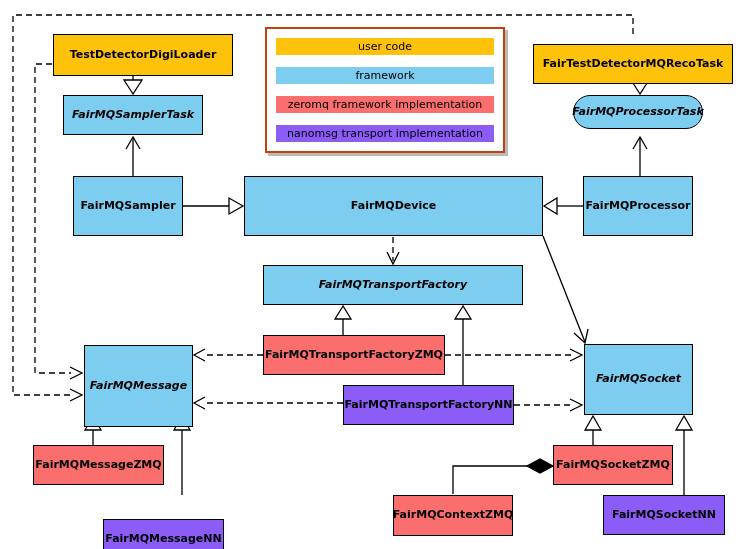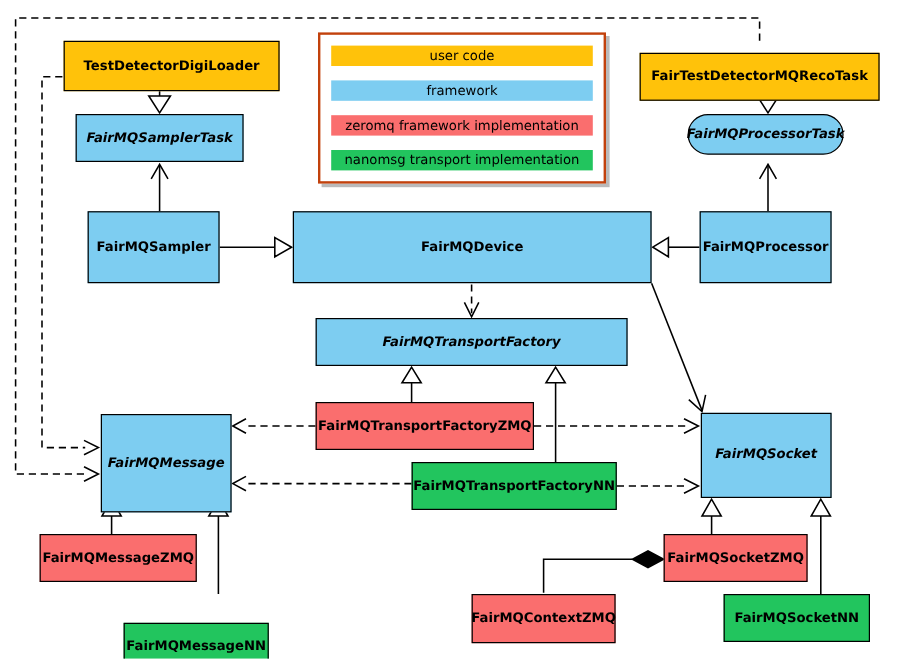--- a/index.html
+++ b/index.html
@@ -9,21 +9,21 @@
   }
   .node{
     position:absolute;border:1px solid #000;box-sizing:border-box;
     display:flex;align-items:center;justify-content:center;text-align:center;
     font-size:11px;font-weight:bold;color:#000;line-height:1.1;padding:0 2px;
   }
   .abstract{font-style:italic;}
   .cat-user-code{background:#FFC20A;}
   .cat-framework{background:#7DCDF1;}
   .cat-zeromq{background:#FA6E6E;}
-  .cat-nanomsg{background:#22c55e;}
+  .cat-nanomsg{background:#8b5cf6;}
 
   
   #n-digiloader{left:53px;top:34px;width:180px;height:42px;}
   #n-recotask{left:533px;top:44px;width:200px;height:40px;}
   #n-samplertask{left:63px;top:95px;width:140px;height:40px;}
   #n-processortask{left:573px;top:95px;width:130px;height:34px;border-radius:20px;}
   #n-sampler{left:73px;top:176px;width:110px;height:60px;}
   #n-device{left:244px;top:176px;width:299px;height:60px;}
   #n-processor{left:583px;top:176px;width:110px;height:60px;}
   #n-transportfactory{left:263px;top:265px;width:260px;height:40px;}

